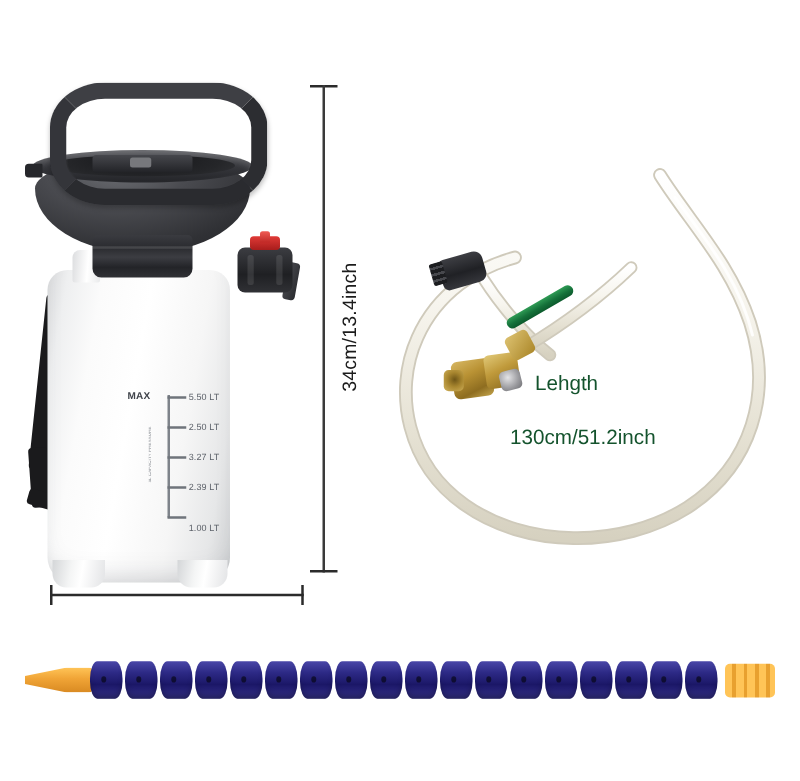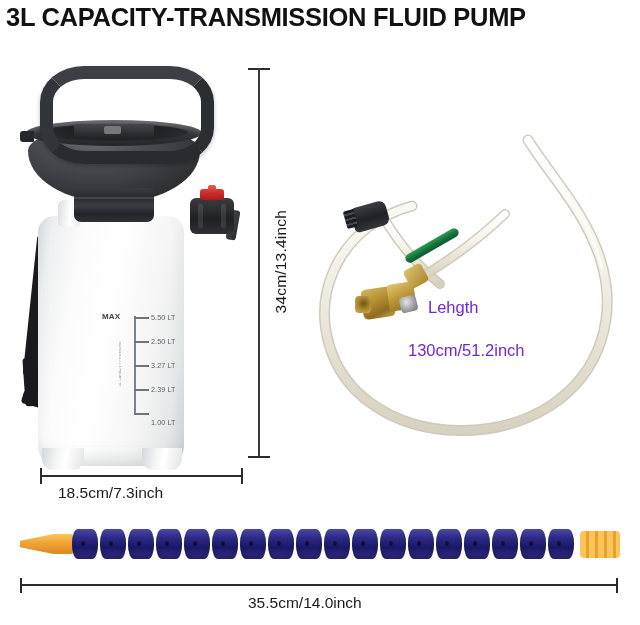--- a/index.html
+++ b/index.html
@@ -330,21 +330,21 @@
   #hose-area {
     position: absolute;
     left: 300px;
     top: 118px;
     width: 340px;
     height: 345px;
   }
   .hose-label {
     position: absolute;
     font-size: 16.5px;
-    color: #6d28d9;
+    color: #14532d;
     text-align: center;
     white-space: nowrap;
   }
   .hose-connector {
     position: absolute;
     left: 52px;
     top: 86px;
     width: 36px;
     height: 25px;
     background: linear-gradient(180deg,#3d3e43 0%,#202125 55%,#36373c 100%);
@@ -480,21 +480,20 @@
     top: 578px;
     width: 600px;
     height: 42px;
   }
 </style>
 </head>
 <body>
 
 <div id="page">
 
-  <div class="title">3L CAPACITY-TRANSMISSION FLUID PUMP</div>
 
   <div id="sprayer">
 
     <div class="strap-clip" style="left:31px; top:166px;"></div>
     <div class="strap" style="left:16px; top:178px; width:16px; height:140px; transform:rotate(6deg); border-radius:3px;"></div>
     <div class="strap" style="left:10px; top:300px; width:15px; height:48px; transform:rotate(-4deg); border-radius:3px;"></div>
     <div class="strap" style="left:8px; top:336px; width:30px; height:13px; transform:rotate(16deg); border-radius:3px;"></div>
 
     <div class="tank"></div>
     <div class="tank-foot" style="left:28px; top:390px; width:42px; height:22px;"></div>
@@ -540,21 +539,20 @@
     <div class="dim-cap-h" style="left:0px; top:0px; width:22px;"></div>
     <div class="dim-line-v" style="left:10px; top:0px; height:390px;"></div>
     <div class="dim-cap-h" style="left:0px; top:388px; width:22px;"></div>
     <div class="vtext" style="left:24px; top:142px;">34cm/13.4inch</div>
   </div>
 
   <div style="position:absolute; left:40px; top:468px; width:205px; height:36px;">
     <div class="dim-cap-v" style="left:0px; top:0px; height:16px;"></div>
     <div class="dim-line-h" style="left:0px; top:7px; width:203px;"></div>
     <div class="dim-cap-v" style="left:201px; top:0px; height:16px;"></div>
-    <div class="dim-label" style="left:18px; top:16px;">18.5cm/7.3inch</div>
   </div>
 
   <div id="hose-area">
 
     <svg width="340" height="345" viewBox="0 0 340 345" style="position:absolute; left:0; top:0;">
       <defs>
         <linearGradient id="tubeGrad" x1="0" y1="0" x2="0" y2="1">
           <stop offset="0%" stop-color="#ffffff"></stop>
           <stop offset="35%" stop-color="#f7f5ee"></stop>
           <stop offset="70%" stop-color="#e6e2d4"></stop>
@@ -621,20 +619,14 @@
     <div class="seg" style="left:388px;"></div>
     <div class="seg" style="left:416px;"></div>
     <div class="seg" style="left:444px;"></div>
     <div class="seg" style="left:472px;"></div>
     <div class="seg" style="left:500px;"></div>
     <div class="seg" style="left:528px;"></div>
 
     <div class="nozzle-right"></div>
   </div>
 
-  <div id="width-dim-hose">
-    <div class="dim-cap-v" style="left:0px; top:0px; height:15px;"></div>
-    <div class="dim-line-h" style="left:0px; top:6px; width:598px;"></div>
-    <div class="dim-cap-v" style="left:596px; top:0px; height:15px;"></div>
-    <div class="dim-label" style="left:228px; top:16px;">35.5cm/14.0inch</div>
-  </div>
 
 </div>
 
 </body></html>

